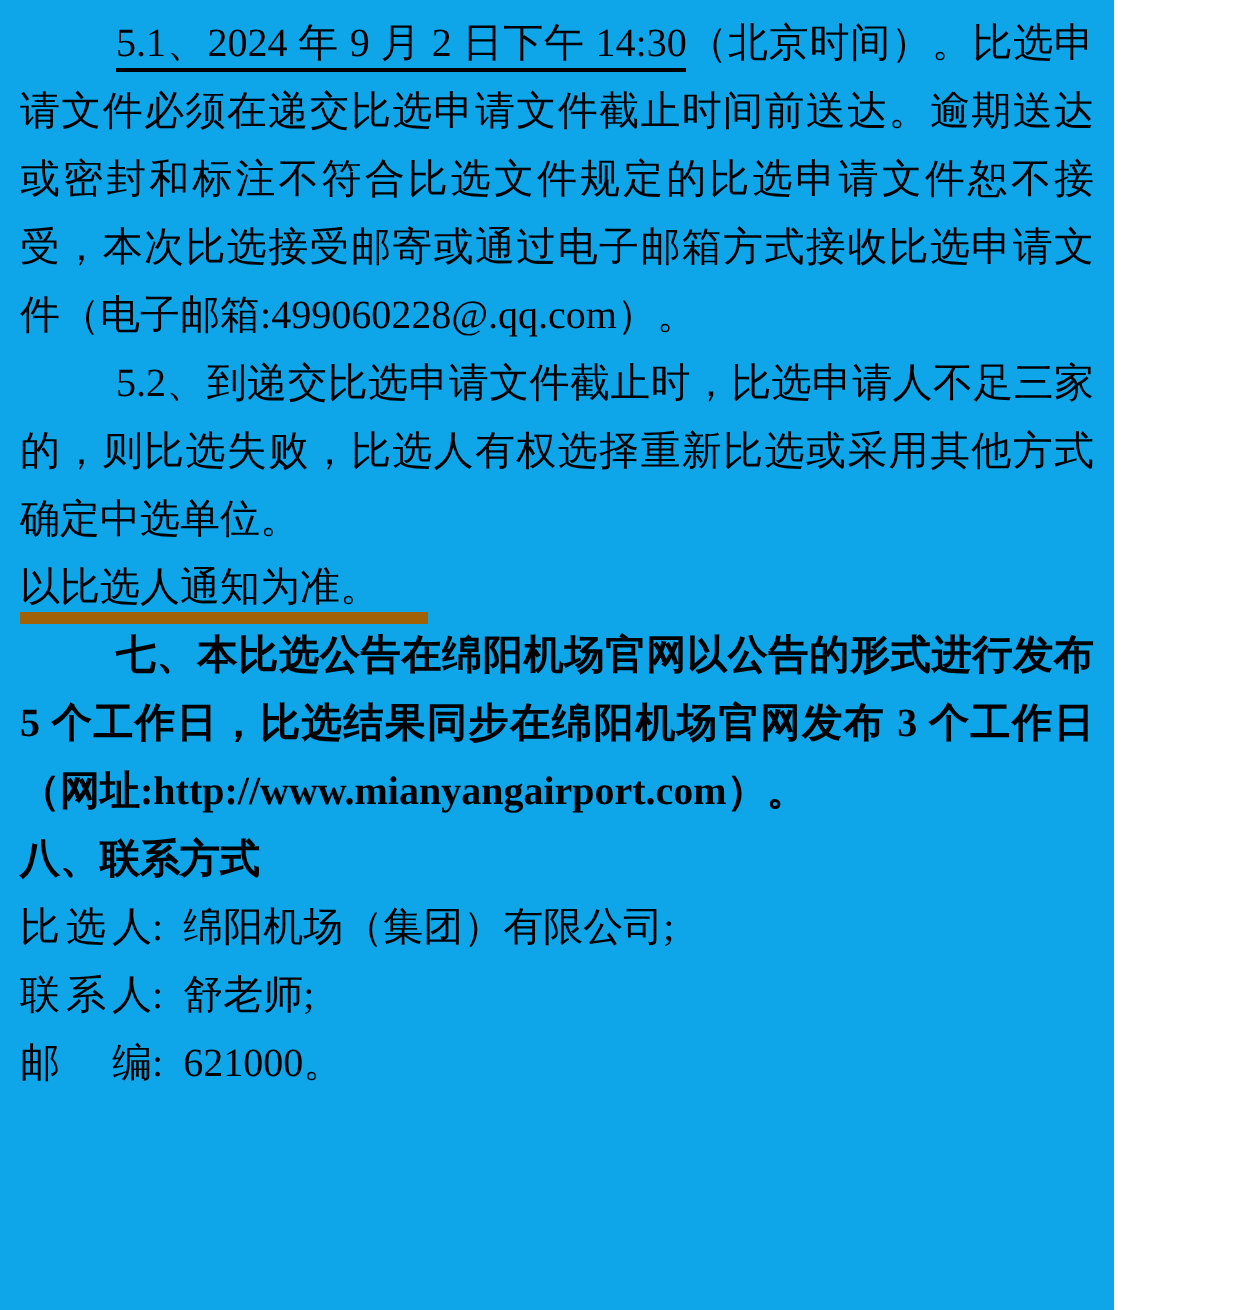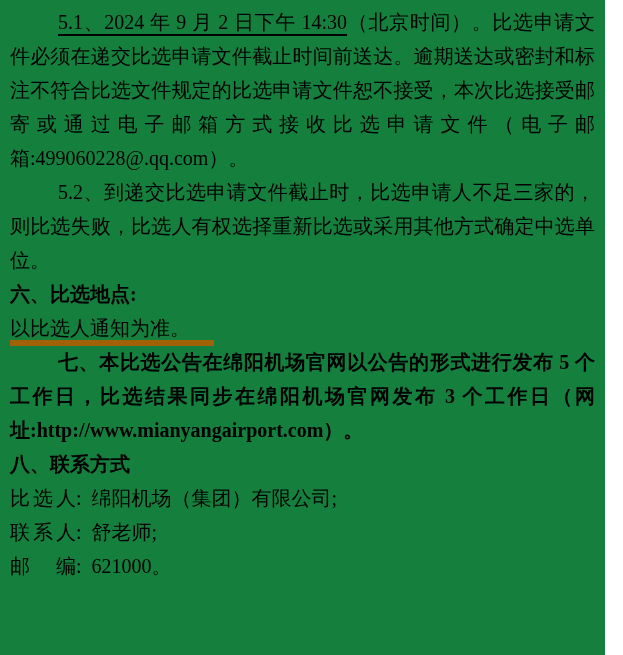--- a/index.html
+++ b/index.html
@@ -3,23 +3,23 @@
 <meta charset="utf-8">
 <style>
   html, body {
     margin: 0;
     padding: 0;
     background: #ffffff;
   }
   .page {
     position: relative;
     box-sizing: border-box;
-    width: 605px;
+    width: 557px;
     height: 655px;
-    background: #15803d;
+    background: #0ea5e9;
     color: #000000;
     font-family: "Liberation Serif", "DejaVu Serif", serif;
     font-size: 20px;
     line-height: 34px;
     padding: 5px 10px 0 10px;
     overflow: hidden;
   }
   .page p { margin: 0; }
   .para {
     text-align: justify;
@@ -54,21 +54,20 @@
 </style>
 </head>
 <body>
 
 <div class="page">
 
   <p class="para"><span class="udate">5.1、2024 年 9 月 2 日下午 14:30</span><span>（北京时间）。比选申请文件必须在递交比选申请文件截止时间前送达。逾期送达或密封和标注不符合比选文件规定的比选申请文件恕不接受，本次比选接受邮寄或通过电子邮箱方式接收比选申请文件（电子邮箱:</span><span>499060228@.qq.com</span><span>）。</span></p>
 
   <p class="para">5.2、到递交比选申请文件截止时，比选申请人不足三家的，则比选失败，比选人有权选择重新比选或采用其他方式确定中选单位。</p>
 
-  <p class="heading">六、比选地点:</p>
 
   <p class="location-line"><span class="uline">以比选人通知为准。</span></p>
 
   <p class="para bold"><span>七、本比选公告在绵阳机场官网以公告的形式进行发布 5 个工作日，比选结果同步在绵阳机场官网发布 3 个工作日（网址:</span><span class="url-span">http://www.mianyangairport.com</span><span>）。</span></p>
 
   <p class="heading">八、联系方式</p>
 
   <div>
 
     <p class="crow"><span class="clabel">比选人</span><span>:</span><span class="cvalue">绵阳机场（集团）有限公司;</span></p>

